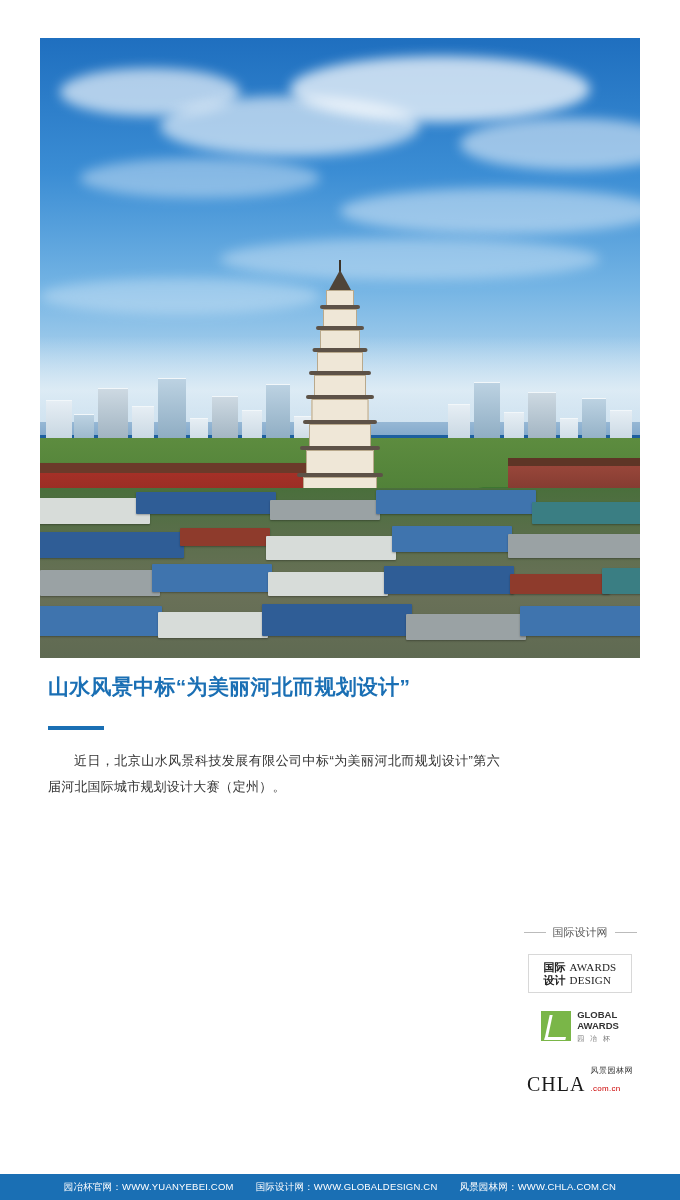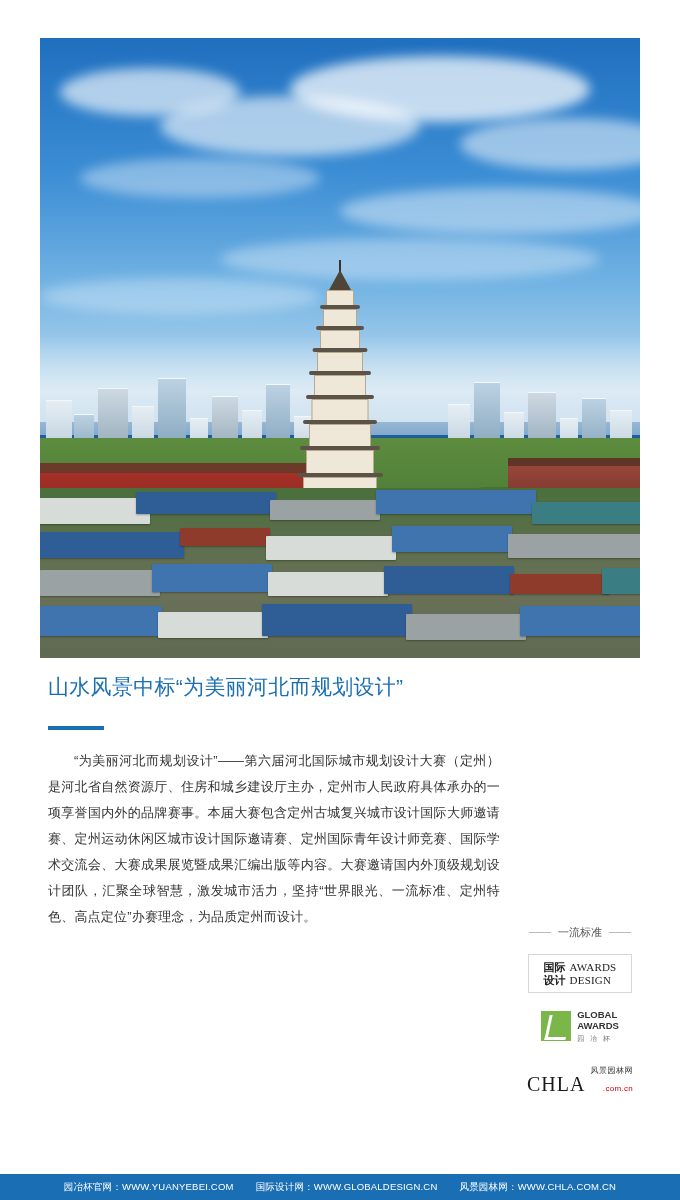--- a/index.html
+++ b/index.html
@@ -171,21 +171,21 @@
   
   .content {
     position: absolute;
     left: 48px;
     top: 672px;
     width: 452px;
   }
   .headline {
     color: #1a6fb4;
     font-size: 21px;
-    font-weight: normal;
+    font-weight: bold;
     line-height: 1.45;
     letter-spacing: .3px;
     margin: 0;
   }
   .rule {
     width: 56px;
     height: 4px;
     background: #1a6fb4;
     margin: 24px 0 18px 0;
   }
@@ -287,21 +287,21 @@
     justify-content: center;
     gap: 5px;
   }
   .chla-main {
     font-family: "Liberation Serif", serif;
     font-size: 20px;
     letter-spacing: 1px;
     color: #1a1a1a;
   }
   .chla-side {
-    text-align: right;
+    text-align: left;
     line-height: 1.1;
     padding-bottom: 2px;
   }
   .chla-cn { font-size: 8px; color: #333; letter-spacing: .5px; }
   .chla-dom { font-size: 8px; color: #c00; letter-spacing: .3px; }
 
   
   .footer {
     position: absolute;
     left: 0; bottom: 0;
@@ -413,27 +413,27 @@
     </div>
   </div>
 
   <div class="content">
     <h1 class="headline">
       <span>山水风景中标“为美丽河北而规划设计”</span><br>
     </h1>
 
     <div class="rule"></div>
 
-    <p class="para indent">“为美丽河北而规划设计”——第六届河北国际城市规划设计大赛（定州）是河北省自然资源厅、住房和城乡建设厅主办，定州市人民政府具体承办的一项享誉国内外的品牌赛事。本届大赛包含定州古城复兴城市设计国际大师邀请赛、定州运动休闲区城市设计国际邀请赛、定州国际青年设计师竞赛、国际学术交流会、大赛成果展览暨成果汇编出版等内容。大赛邀请国内外顶级规划设计团队，汇聚全球智慧，激发城市活力，坚持“世界眼光、一流标准、定州特色、高点定位”办赛理念，为品质定州而设计。</p>
+    <p class="para indent">近日，北京山水风景科技发展有限公司中标“为美丽河北而规划设计”第六届河北国际城市规划设计大赛（定州）。</p>
   </div>
 
   <div class="rail">
     <div class="rail-head">
       <span class="dash"></span>
-      <span>一流标准</span>
+      <span>国际设计网</span>
       <span class="dash"></span>
     </div>
 
     <div class="logo-box">
       <div class="gd-cn">
         <div>国际</div>
         <div>设计</div>
       </div>
       <div class="gd-en">
         <div>AWARDS</div>

